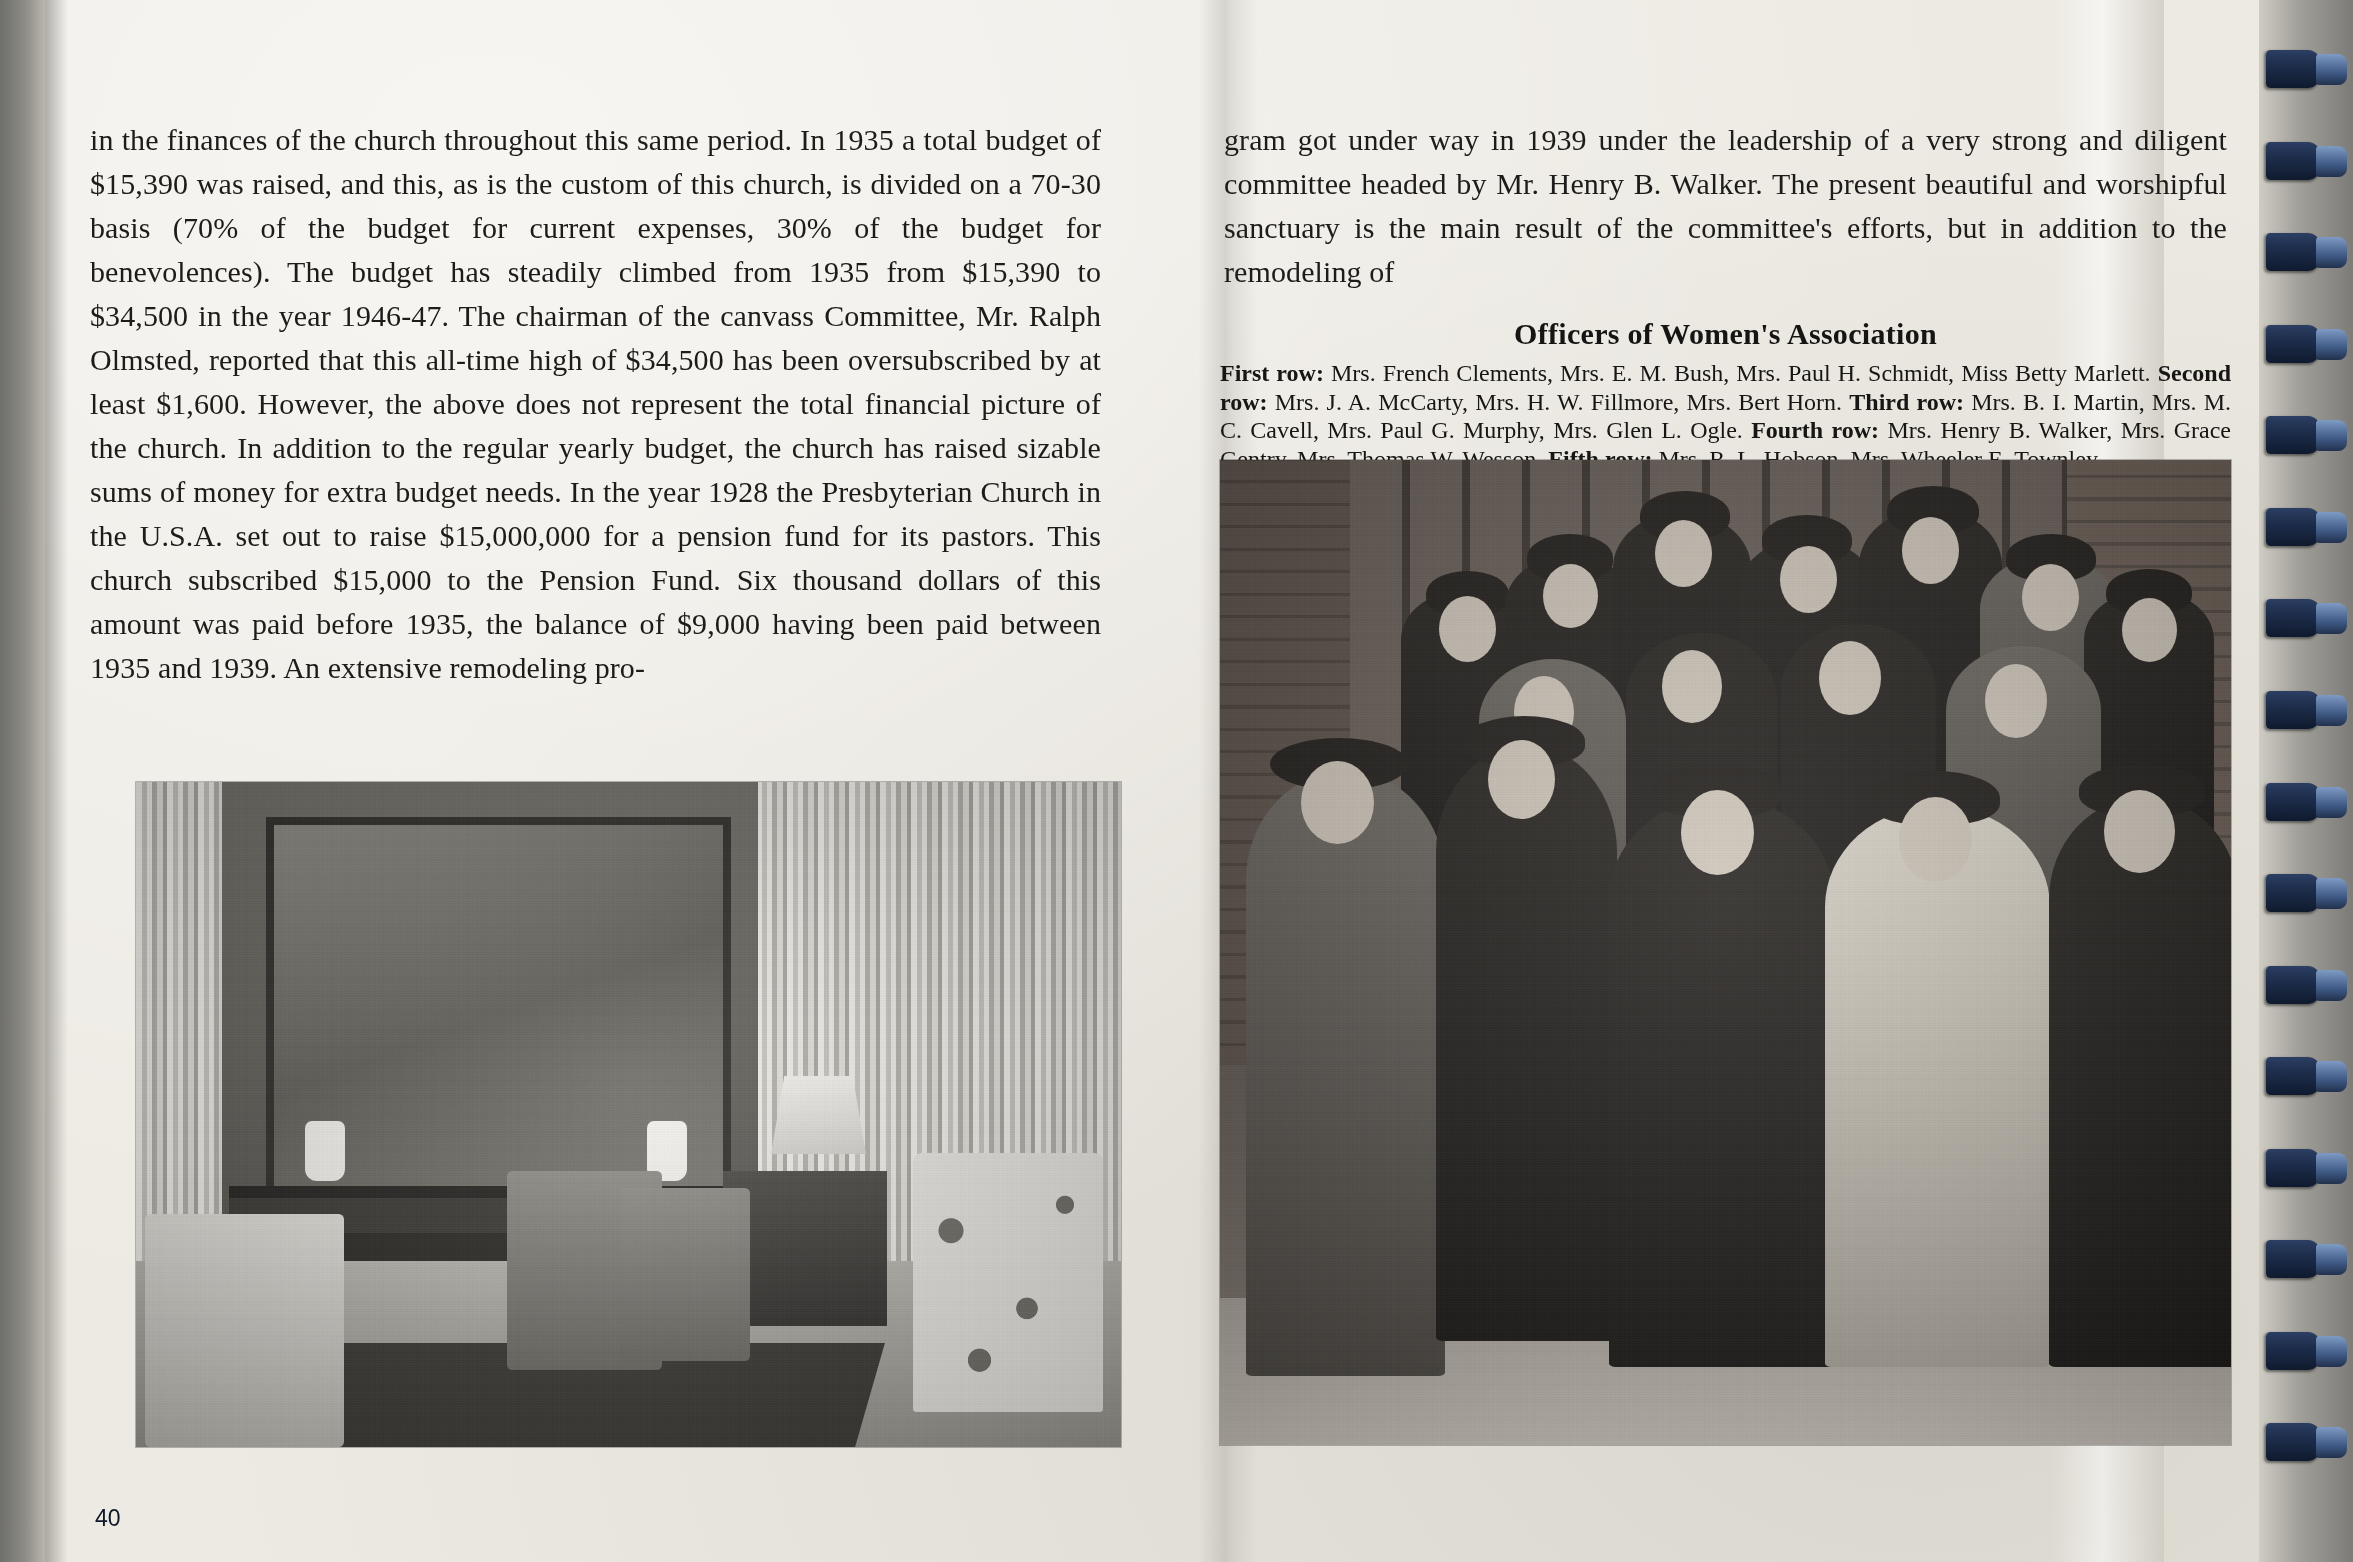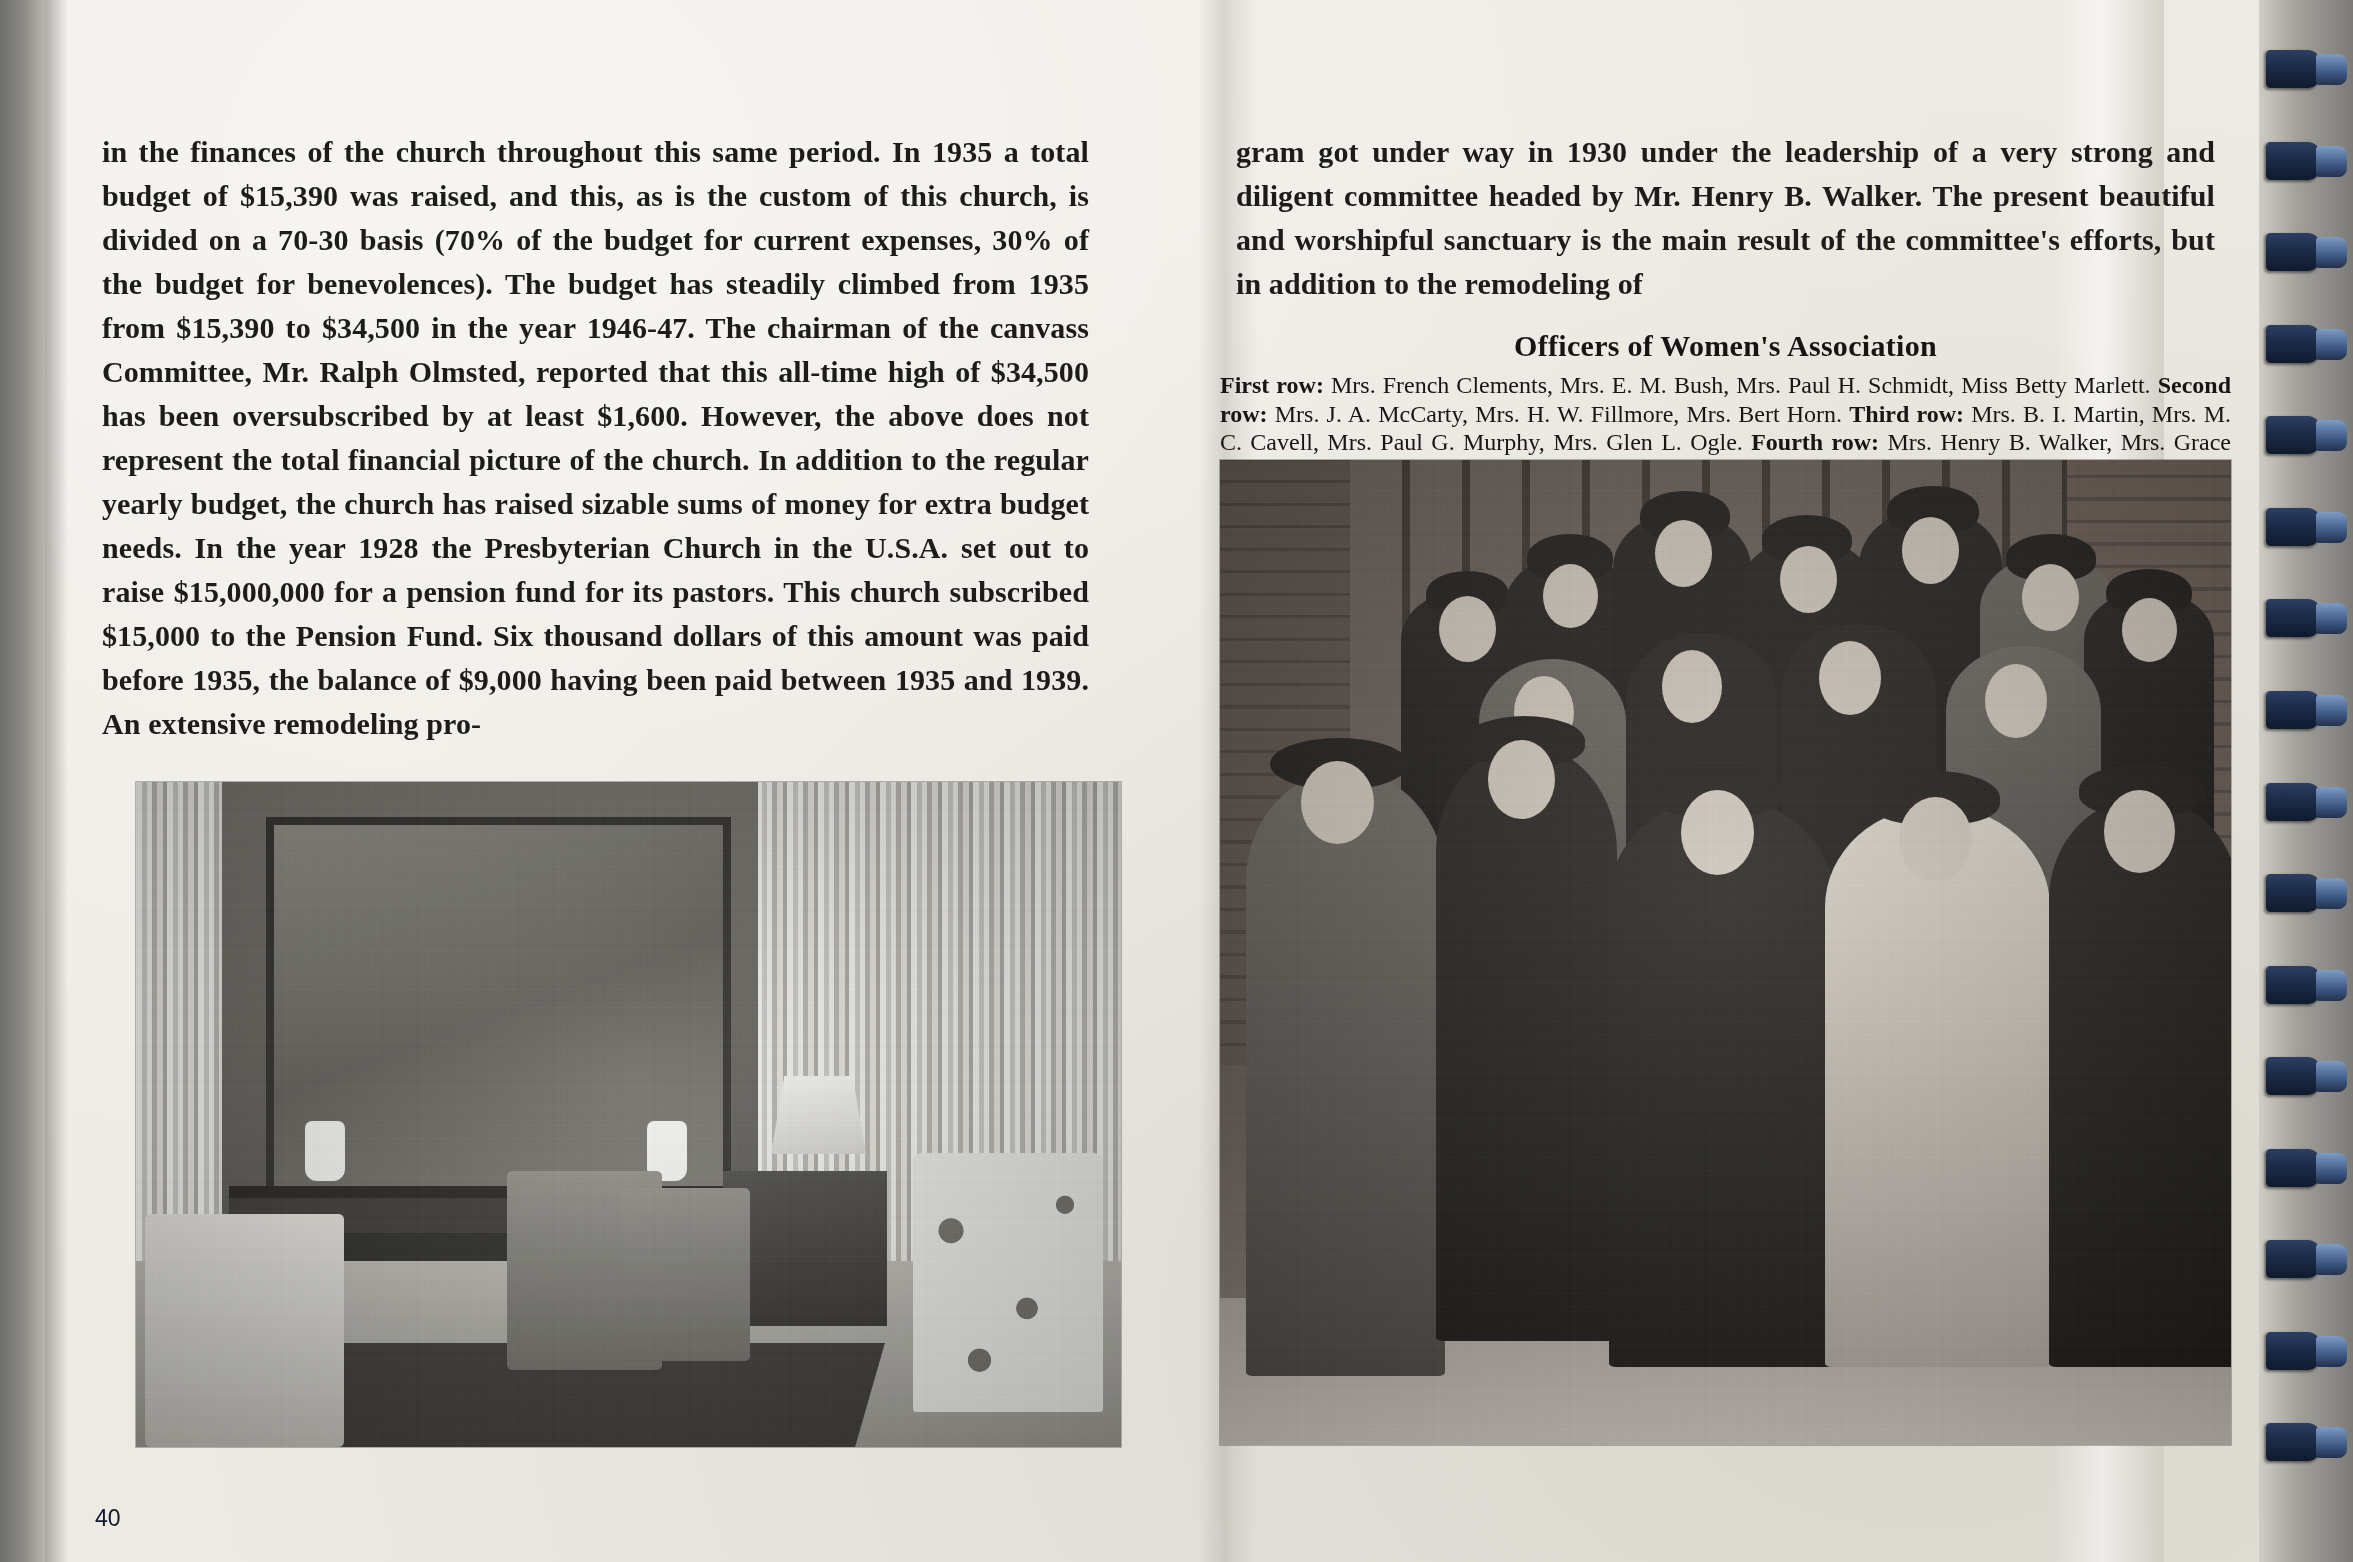--- a/index.html
+++ b/index.html
@@ -103,21 +103,21 @@
     top: 114px;
     width: 1011px;
   }
   .body-text {
     font-size: 30px;
     line-height: 44px;
     color: #1d1c1a;
     text-align: justify;
     letter-spacing: 0.1px;
   }
-  .body-text p { margin: 16px; font-weight: bold; }
+  .body-text p { margin: 4px; }
 
   .caption-title {
     text-align: center;
     font-size: 30px;
     font-weight: bold;
     color: #161513;
     letter-spacing: 0.3px;
   }
 
   .credits {
@@ -344,21 +344,21 @@
       <div class="chair dark" style="left:371px; top:389px; width:155px; height:199px;"></div>
       <div class="chair dark" style="left:484px; top:406px; width:130px; height:173px;"></div>
       <div class="floralchair"></div>
       <div class="grain"></div>
       <div class="vig"></div>
     </div>
   </div>
 
   <div class="col-right">
     <div class="body-text">
-      <p>gram got under way in 1930 under the leadership of a very strong and diligent committee headed by Mr. Henry B. Walker. The present beautiful and worshipful sanctuary is the main result of the committee's efforts, but in addition to the remodeling of</p>
+      <p>gram got under way in 1939 under the leadership of a very strong and diligent committee headed by Mr. Henry B. Walker. The present beautiful and worshipful sanctuary is the main result of the committee's efforts, but in addition to the remodeling of</p>
     </div>
     <div class="caption-title" style="margin-top:22.5px;">Officers of Women's Association</div>
     <div class="credits" id="officers-credits"><b>First row: </b><span>Mrs. French Clements, Mrs. E. M. Bush, Mrs. Paul H. Schmidt, Miss Betty Marlett. </span><b>Second row: </b><span>Mrs. J. A. McCarty, Mrs. H. W. Fillmore, Mrs. Bert Horn. </span><b>Third row: </b><span>Mrs. B. I. Martin, Mrs. M. C. Cavell, Mrs. Paul G. Murphy, Mrs. Glen L. Ogle. </span><b>Fourth row: </b><span>Mrs. Henry B. Walker, Mrs. Grace Gentry, Mrs. Thomas W. Wesson. </span><b>Fifth row: </b><span>Mrs. R. L. Hobson, Mrs. Wheeler E. Townley.</span></div>
   </div>
 
   <div class="photo" id="photo-officers">
     <div class="off-bg">
       <div class="pillars"></div>
       <div class="brick-left"></div>
       <div class="brick-right"></div>

